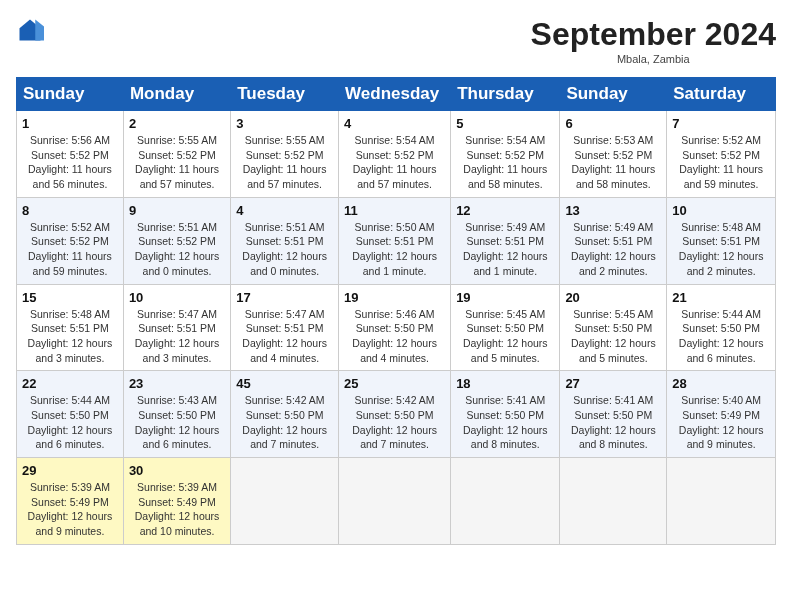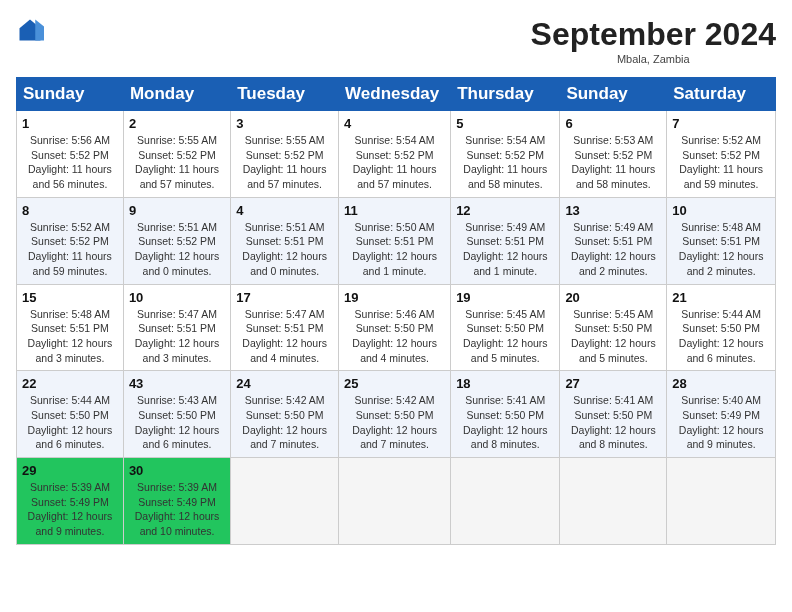--- a/index.html
+++ b/index.html
@@ -63,21 +63,21 @@
       vertical-align: top;
       padding: 5px 5px;
       width: 113px;
       min-height: 80px;
       background: #fff;
     }
     .calendar tr:nth-child(even) td {
       background: #f0f4fb;
     }
     .calendar tr:last-child td {
-      background: #22c55e;
+      background: #fef9c3;
     }
     .day-num {
       font-size: 13px;
       font-weight: bold;
       color: #111;
       display: block;
       margin-bottom: 2px;
     }
     .day-info {
       color: #333;
@@ -295,29 +295,29 @@
       <tr>
         <td>
         <span class="day-num">22</span>
         <div class="day-info">
           Sunrise: 5:44 AM<br>
           Sunset: 5:50 PM<br>
           Daylight: 12 hours and 6 minutes.
         </div>
       </td>
         <td>
-        <span class="day-num">43</span>
+        <span class="day-num">23</span>
         <div class="day-info">
           Sunrise: 5:43 AM<br>
           Sunset: 5:50 PM<br>
           Daylight: 12 hours and 6 minutes.
         </div>
       </td>
         <td>
-        <span class="day-num">24</span>
+        <span class="day-num">45</span>
         <div class="day-info">
           Sunrise: 5:42 AM<br>
           Sunset: 5:50 PM<br>
           Daylight: 12 hours and 7 minutes.
         </div>
       </td>
         <td>
         <span class="day-num">25</span>
         <div class="day-info">
           Sunrise: 5:42 AM<br>

